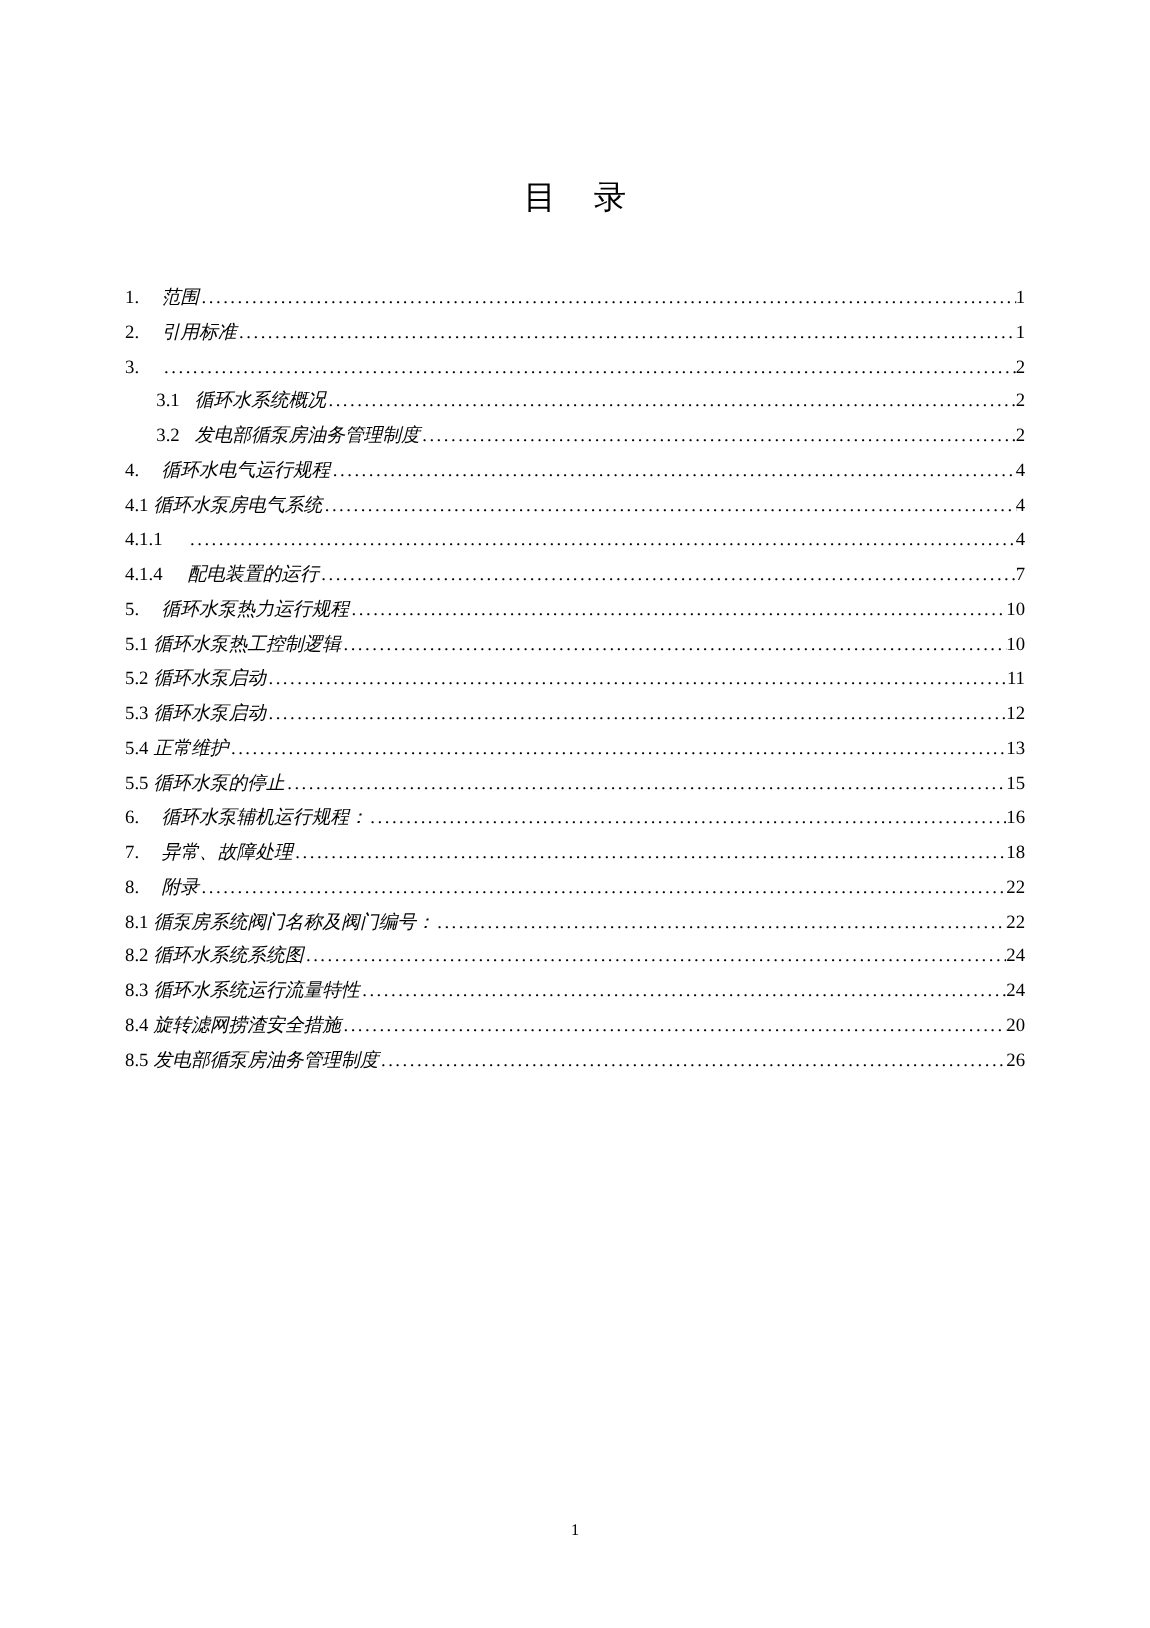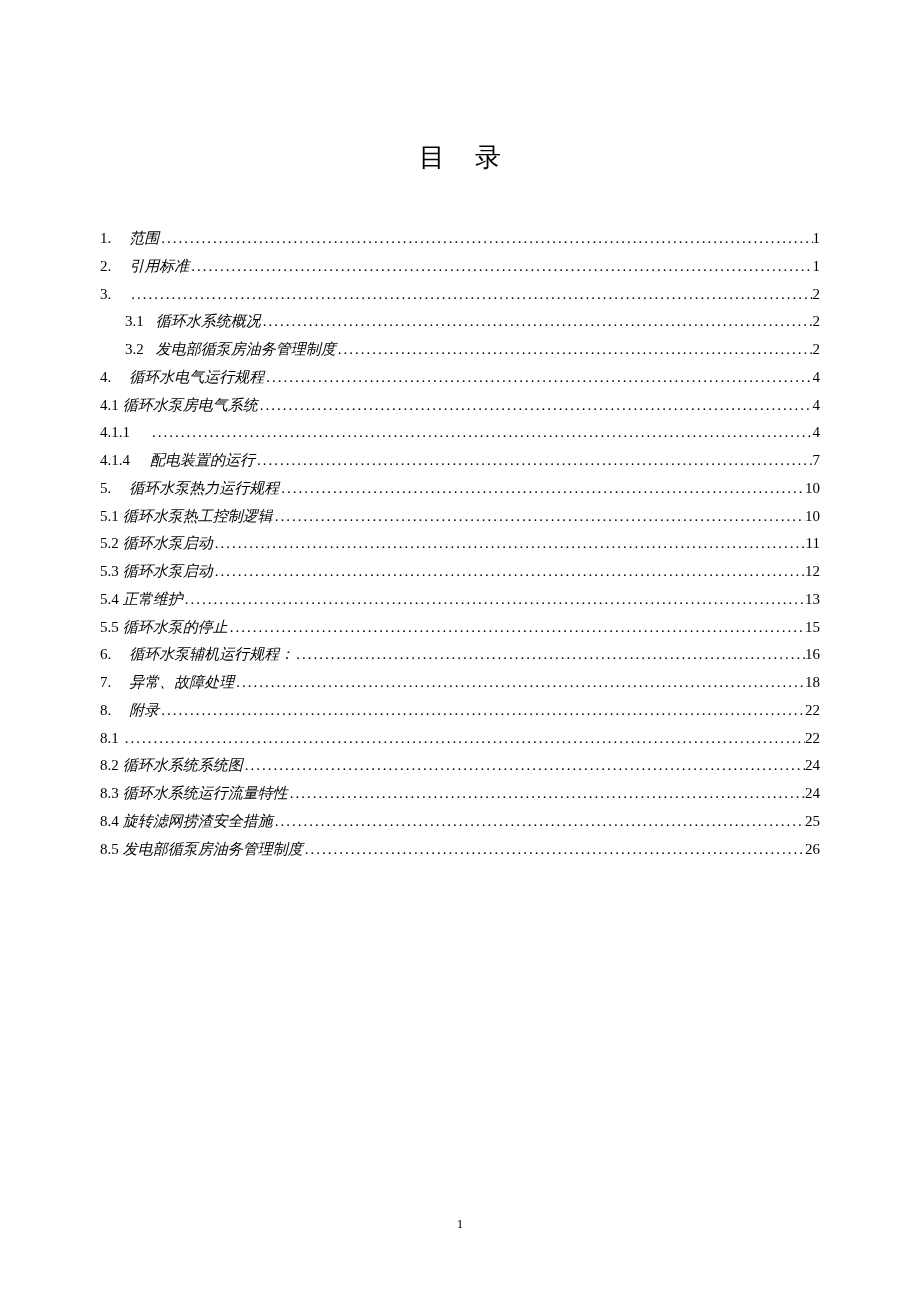--- a/index.html
+++ b/index.html
@@ -174,40 +174,41 @@
       <span class="toc-page">18</span>
     </li>
     <li class="toc-item indent-1">
       <span class="toc-num">8.</span>
       <span class="toc-text">附录</span>
       <span class="toc-dots"></span>
       <span class="toc-page">22</span>
     </li>
     <li class="toc-item tight">
       <span class="toc-num">8.1</span>
+      <span class="toc-text">循泵房系统阀门名称及阀门编号：</span>
       <span class="toc-dots"></span>
       <span class="toc-page">22</span>
     </li>
     <li class="toc-item tight">
       <span class="toc-num">8.2</span>
       <span class="toc-text">循环水系统系统图</span>
       <span class="toc-dots"></span>
       <span class="toc-page">24</span>
     </li>
     <li class="toc-item tight">
       <span class="toc-num">8.3</span>
       <span class="toc-text">循环水系统运行流量特性</span>
       <span class="toc-dots"></span>
       <span class="toc-page">24</span>
     </li>
     <li class="toc-item tight">
       <span class="toc-num">8.4</span>
       <span class="toc-text">旋转滤网捞渣安全措施</span>
       <span class="toc-dots"></span>
-      <span class="toc-page">25</span>
+      <span class="toc-page">20</span>
     </li>
     <li class="toc-item tight">
       <span class="toc-num">8.5</span>
       <span class="toc-text">发电部循泵房油务管理制度</span>
       <span class="toc-dots"></span>
       <span class="toc-page">26</span>
     </li>
   </ul>
 
 <div class="page-number">1</div>

